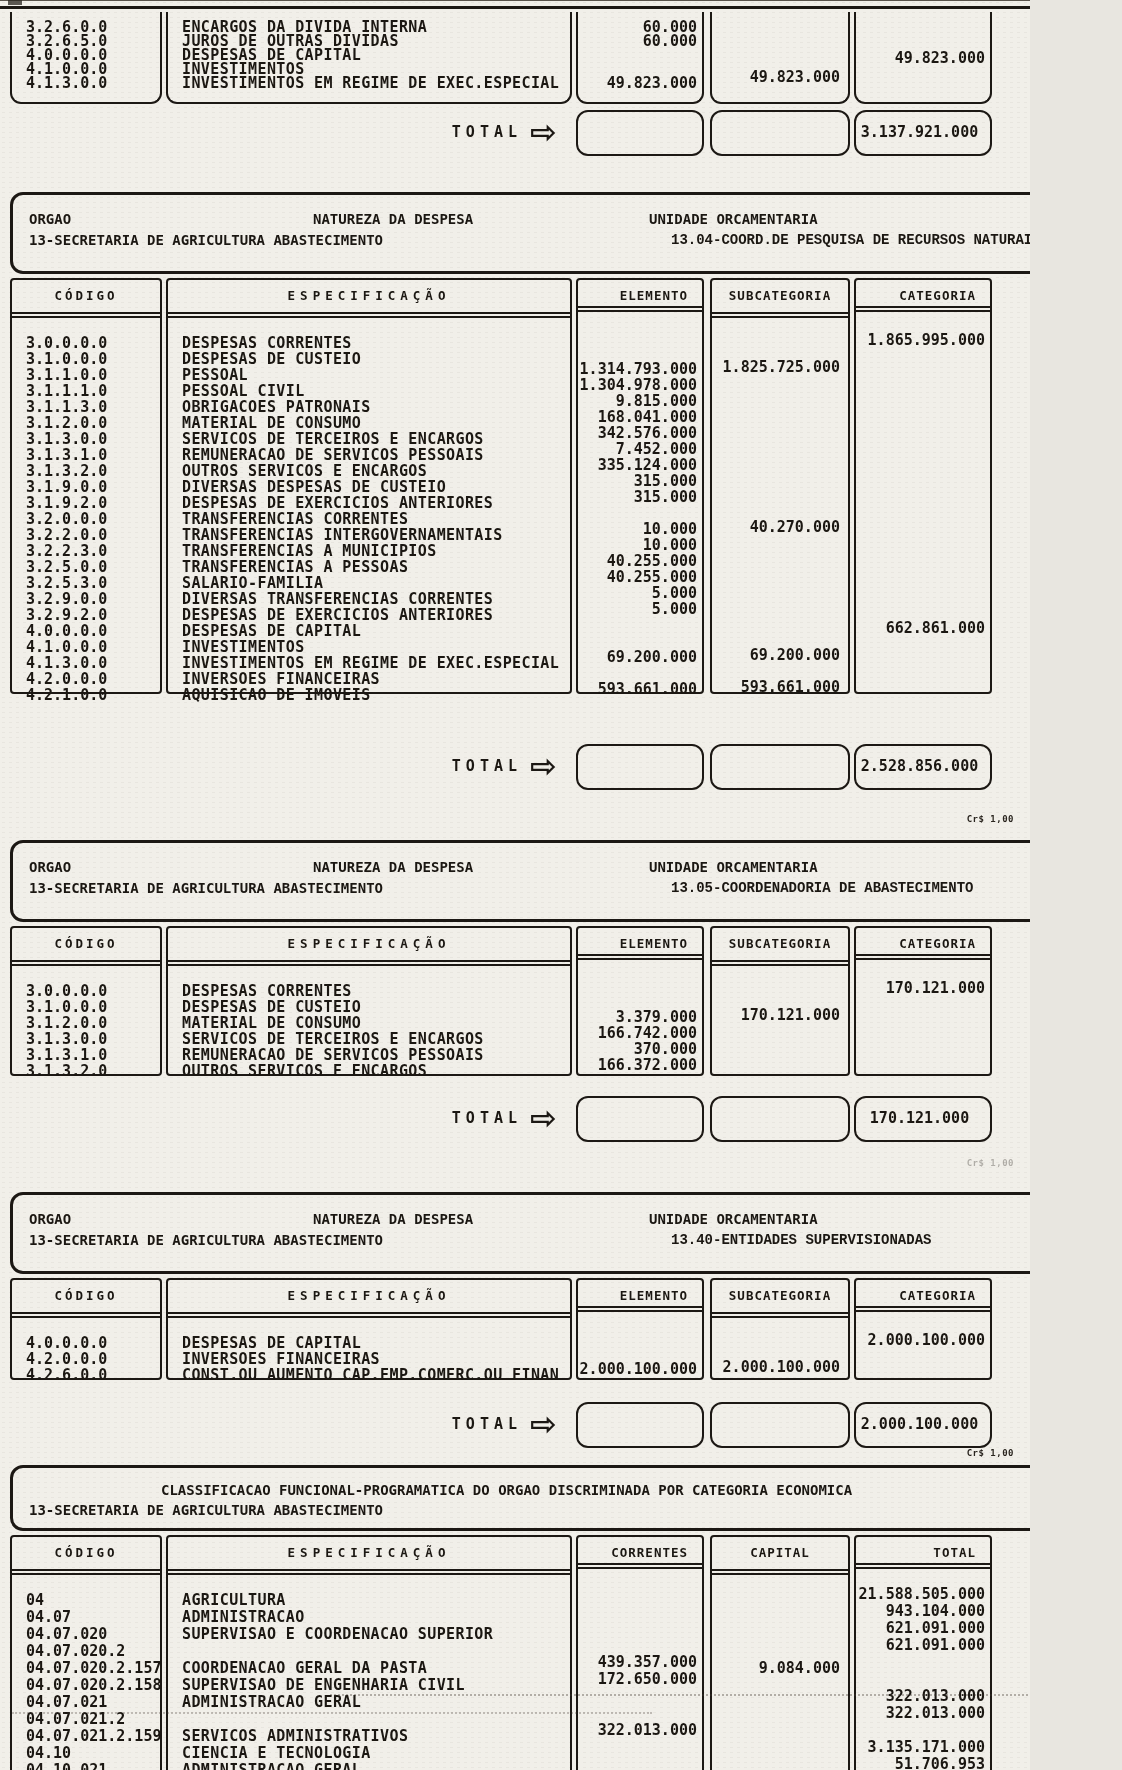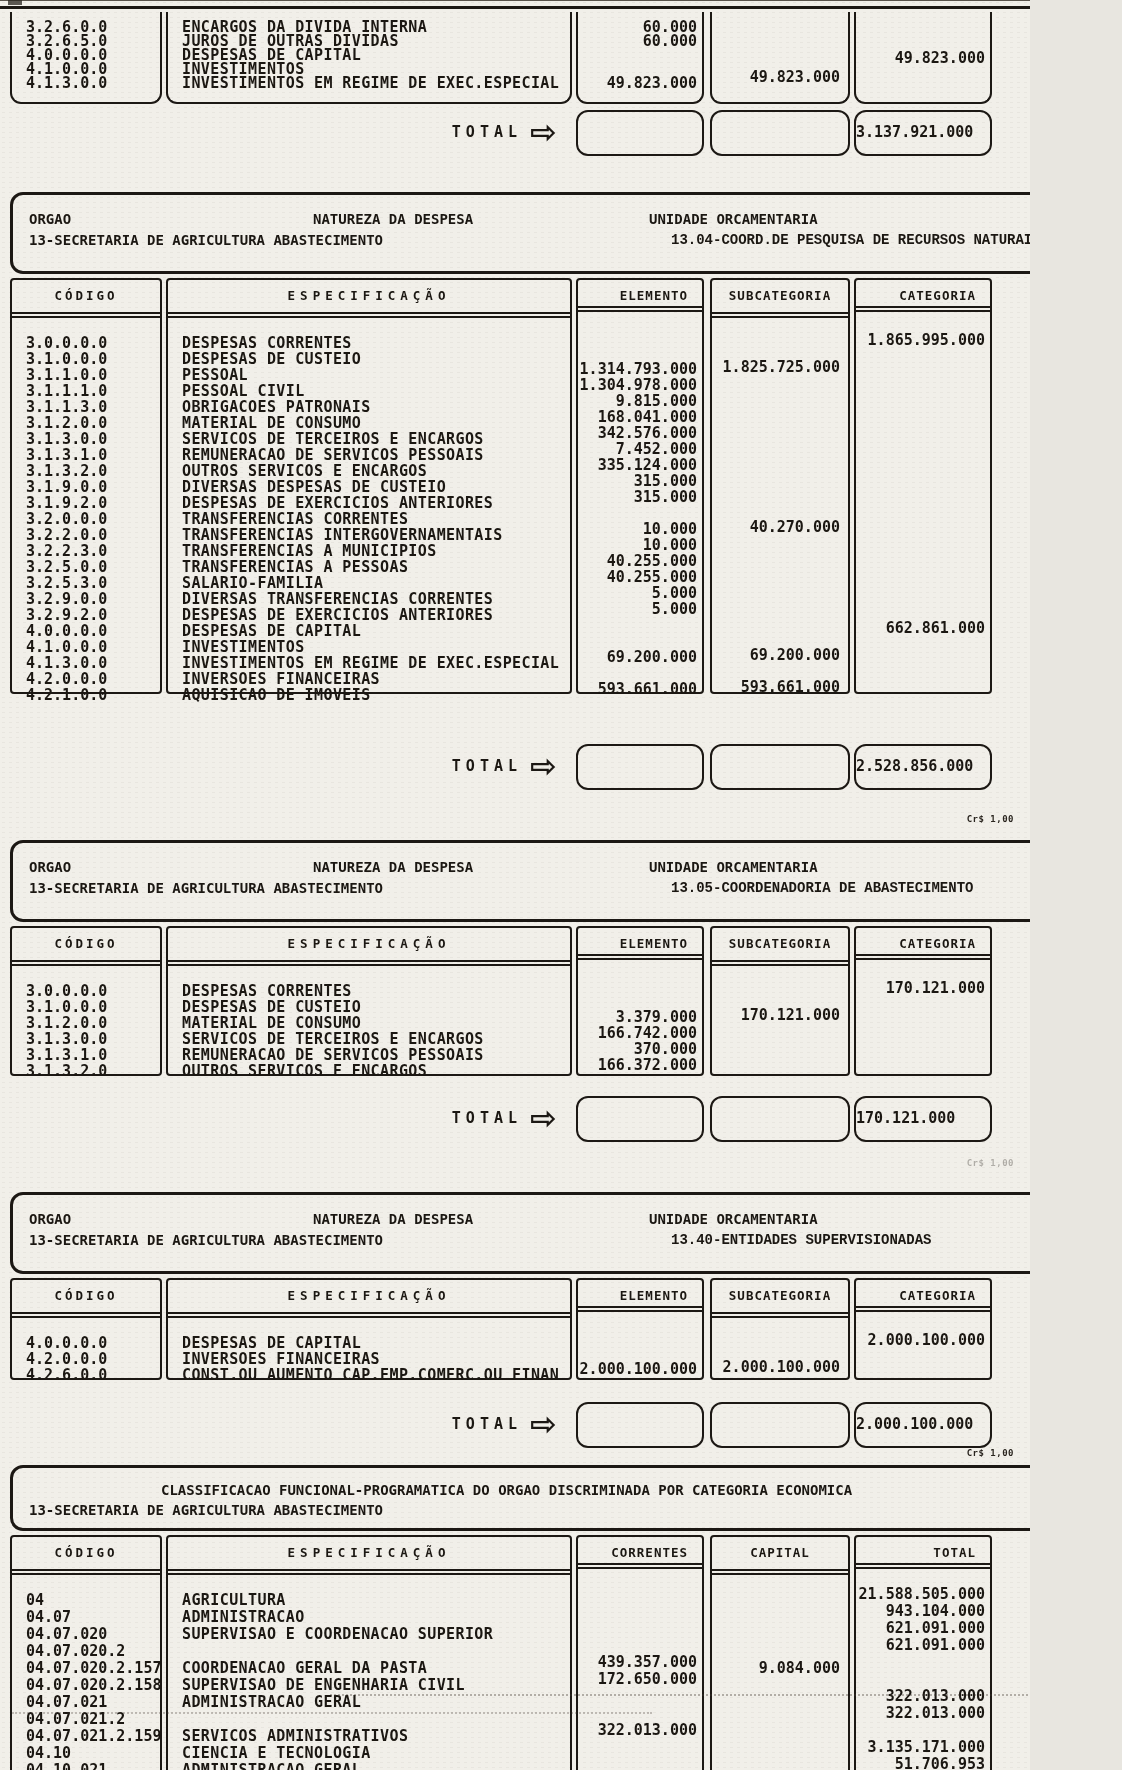--- a/index.html
+++ b/index.html
@@ -70,21 +70,21 @@
   }
   .total-arrow{
     position:absolute;left:530px;top:4px;font-size:32px;line-height:36px;
     font-family:"DejaVu Sans",sans-serif;color:#1c1814;
   }
   .tbox{position:absolute;top:0;height:42px;border:2.5px solid #1c1814;border-radius:12px;}
   .tbox.tb2{left:576px;width:124px;}
   .tbox.tb3{left:710px;width:136px;}
   .tbox.tb4{left:854px;width:134px;}
   .tbox .tval{
-    display:block;line-height:40px;text-align:left;padding-right:7px;
+    display:block;line-height:40px;text-align:center;padding-right:7px;
     font-size:15px;letter-spacing:0;white-space:nowrap;
   }
 
   .crnote{position:absolute;right:16px;font-size:9px;letter-spacing:0.5px;color:#2a251f;}
   .crnote.faint{opacity:0.32;filter:blur(0.4px);}
 
   .smear{position:absolute;height:0;border-top:2px dotted rgba(60,52,44,0.35);}
   .smear.s1{top:1694px;left:330px;width:770px;}
   .smear.s2{top:1712px;left:12px;width:640px;border-top-color:rgba(60,52,44,0.28);}
 </style>

